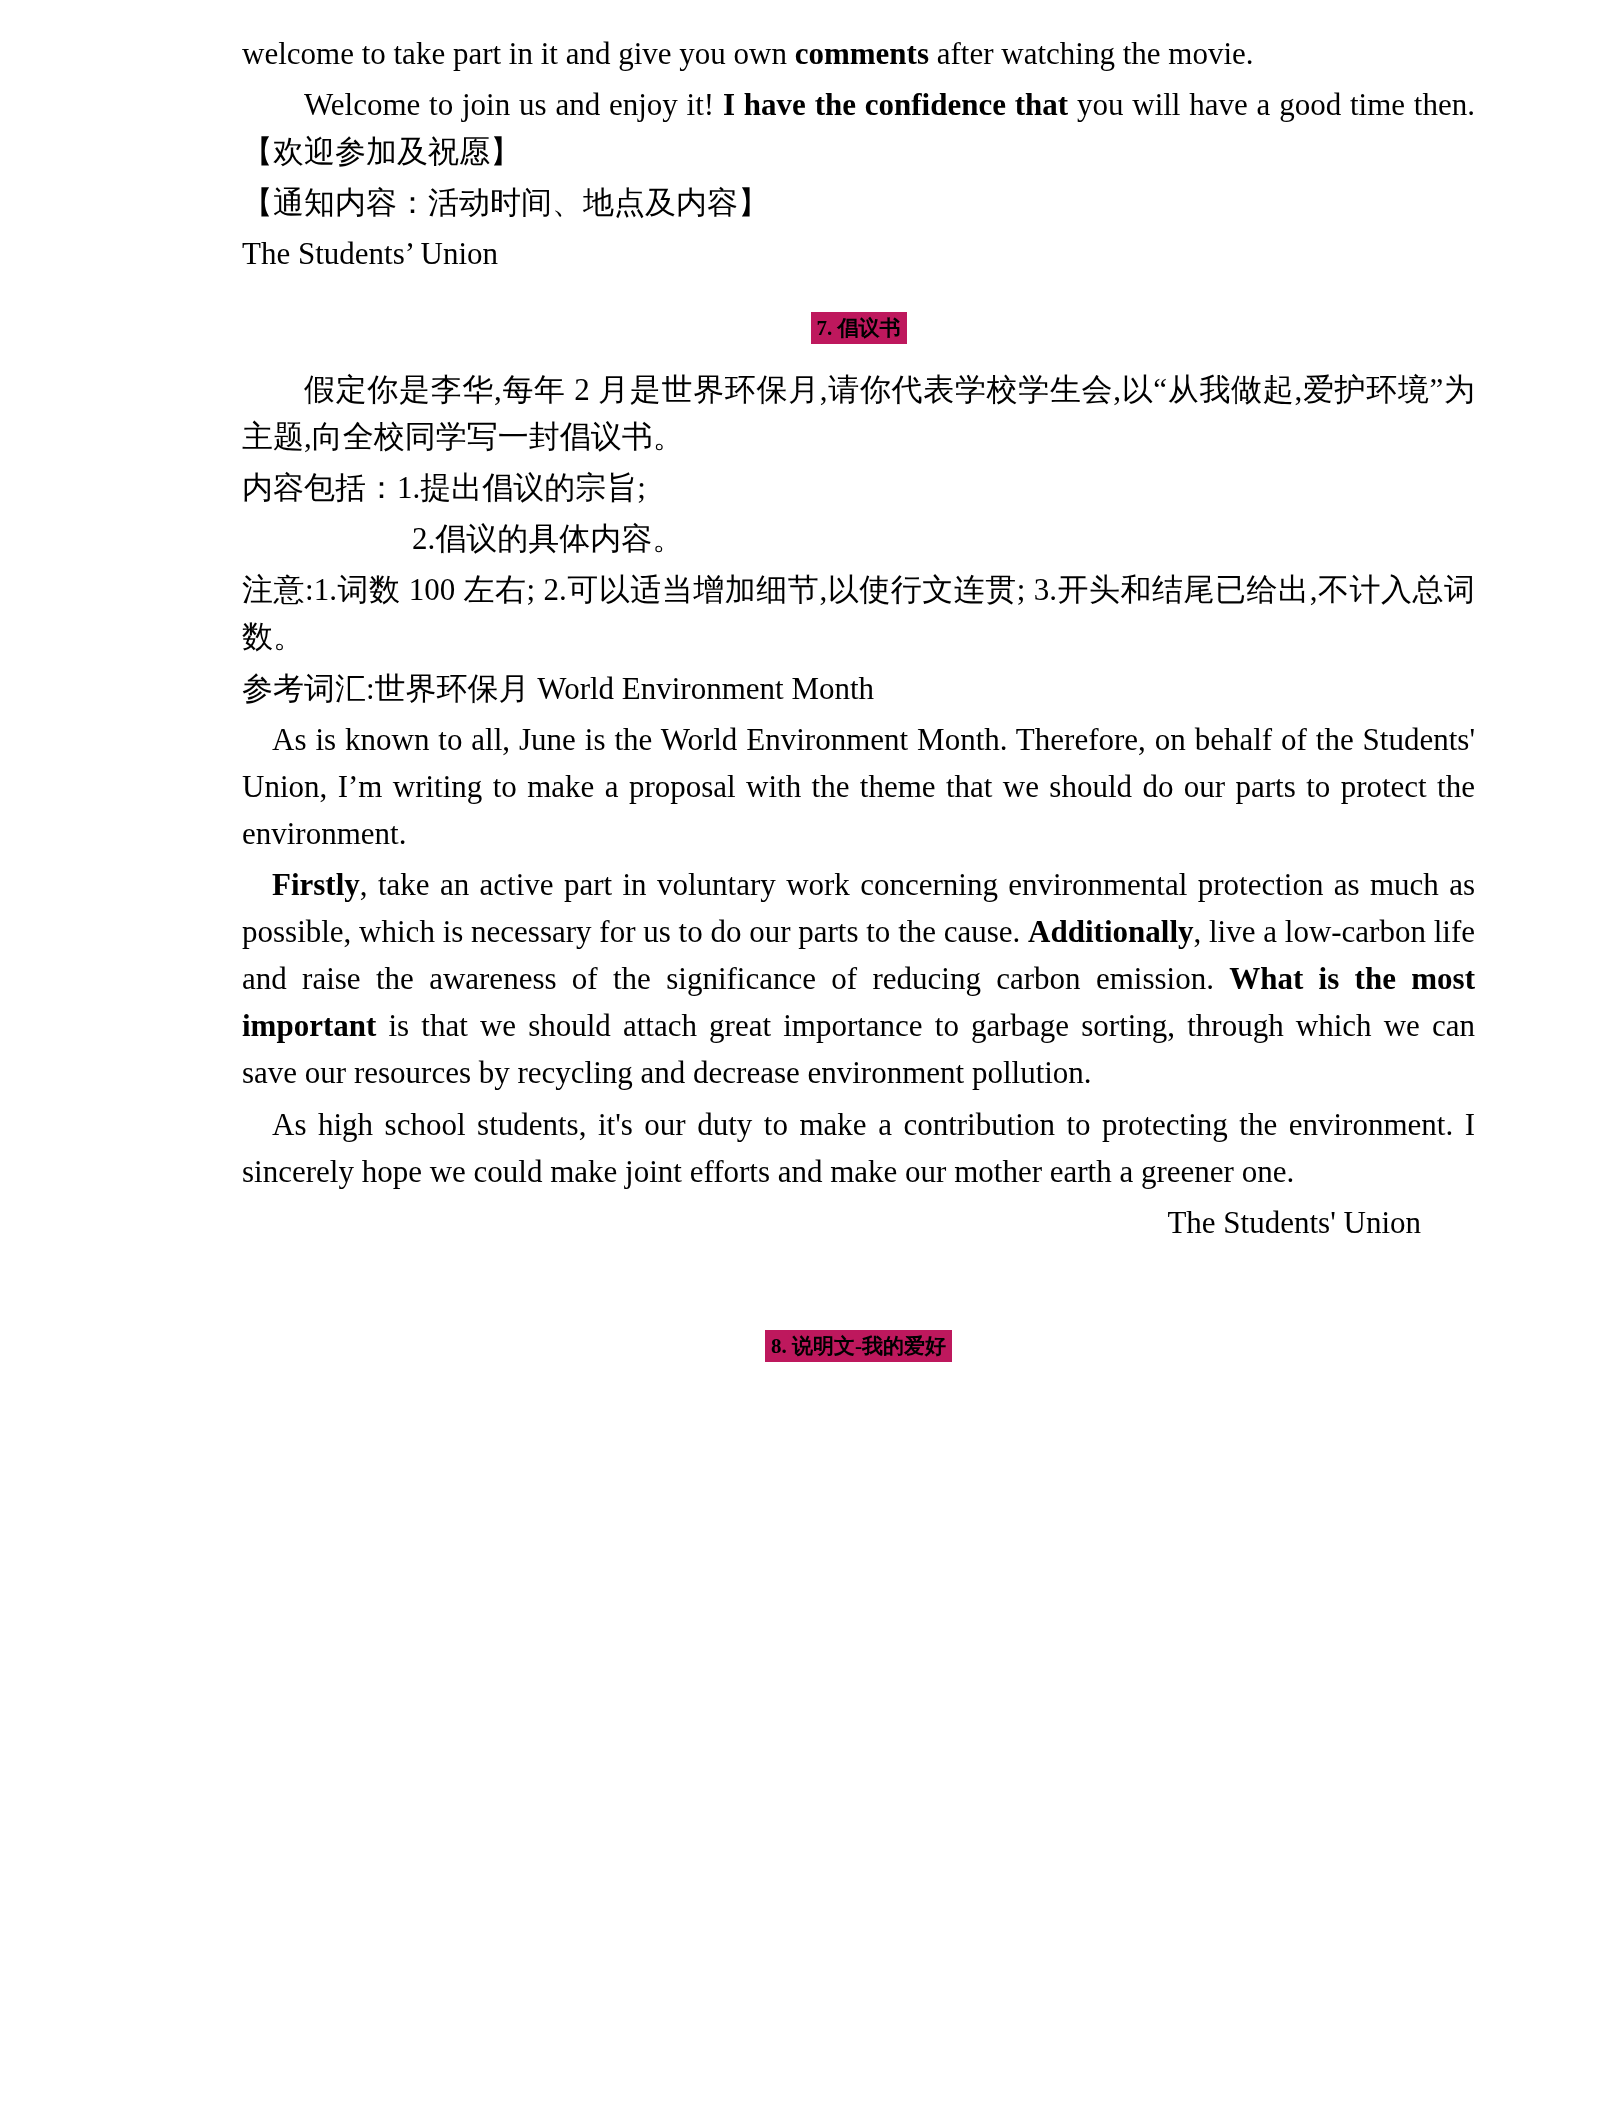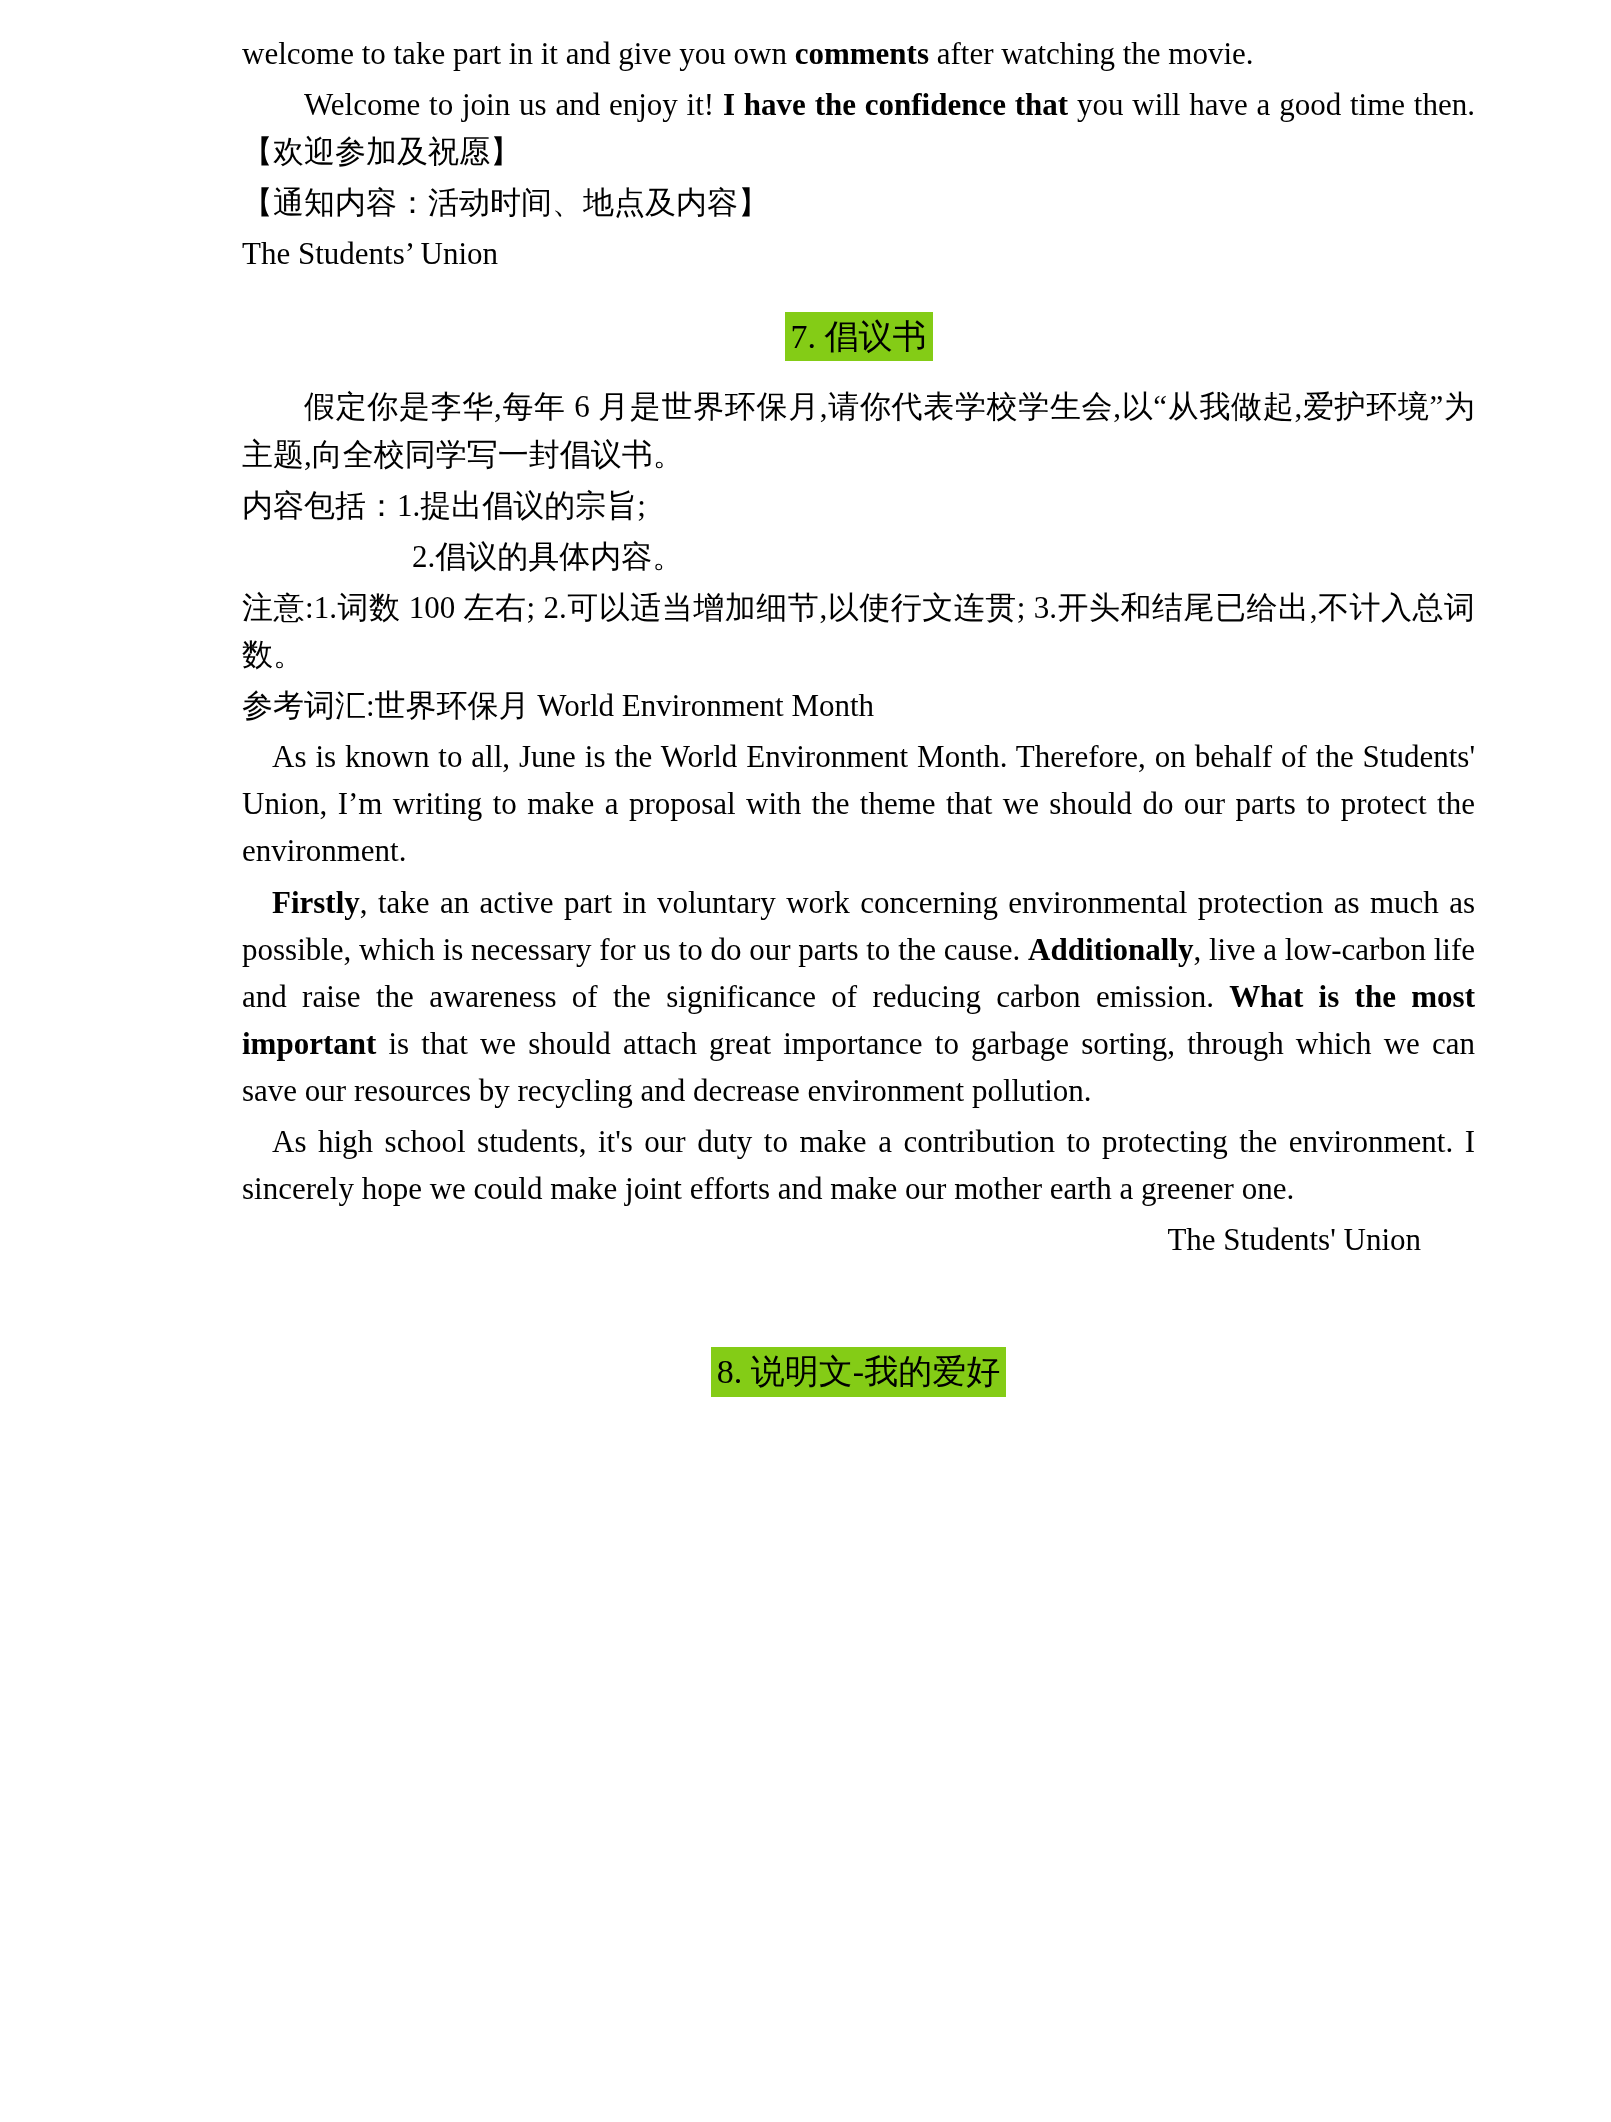--- a/index.html
+++ b/index.html
@@ -49,23 +49,23 @@
   }
   b, .bold {
     font-weight: bold;
   }
   .heading-wrap {
     text-align: center;
     margin: 34px 0 22px 0;
   }
   .heading {
     display: inline-block;
-    background: #84cc16;
-    font-weight: normal;
-    font-size: 34px;
+    background: #be185d;
+    font-weight: bold;
+    font-size: 21px;
     line-height: 1.35;
     padding: 2px 6px;
     color: #000;
   }
   .spacer-lg { height: 46px; }
 </style>
 </head>
 <body>
 
 <div class="page">
@@ -75,21 +75,21 @@
   <p class="para indent"><span>Welcome to join us and enjoy it! </span><b>I have the confidence that</b><span> you will have a good time then. </span><span class="cn">【欢迎参加及祝愿】</span></p>
 
   <p class="para cn">【通知内容：活动时间、地点及内容】</p>
 
   <p class="para right">The Students’ Union</p>
 
   <div class="heading-wrap">
     <span class="heading">7.  倡议书</span>
   </div>
 
-  <p class="para cn indent">假定你是李华,每年 6 月是世界环保月,请你代表学校学生会,以“从我做起,爱护环境”为主题,向全校同学写一封倡议书。</p>
+  <p class="para cn indent">假定你是李华,每年 2 月是世界环保月,请你代表学校学生会,以“从我做起,爱护环境”为主题,向全校同学写一封倡议书。</p>
 
   <p class="para cn">内容包括：1.提出倡议的宗旨;</p>
 
   <p class="para cn indent-lg">2.倡议的具体内容。</p>
 
   <p class="para cn">注意:1.词数 100 左右; 2.可以适当增加细节,以使行文连贯; 3.开头和结尾已给出,不计入总词数。</p>
 
   <p class="para cn">参考词汇:世界环保月 World Environment Month</p>
 
 

